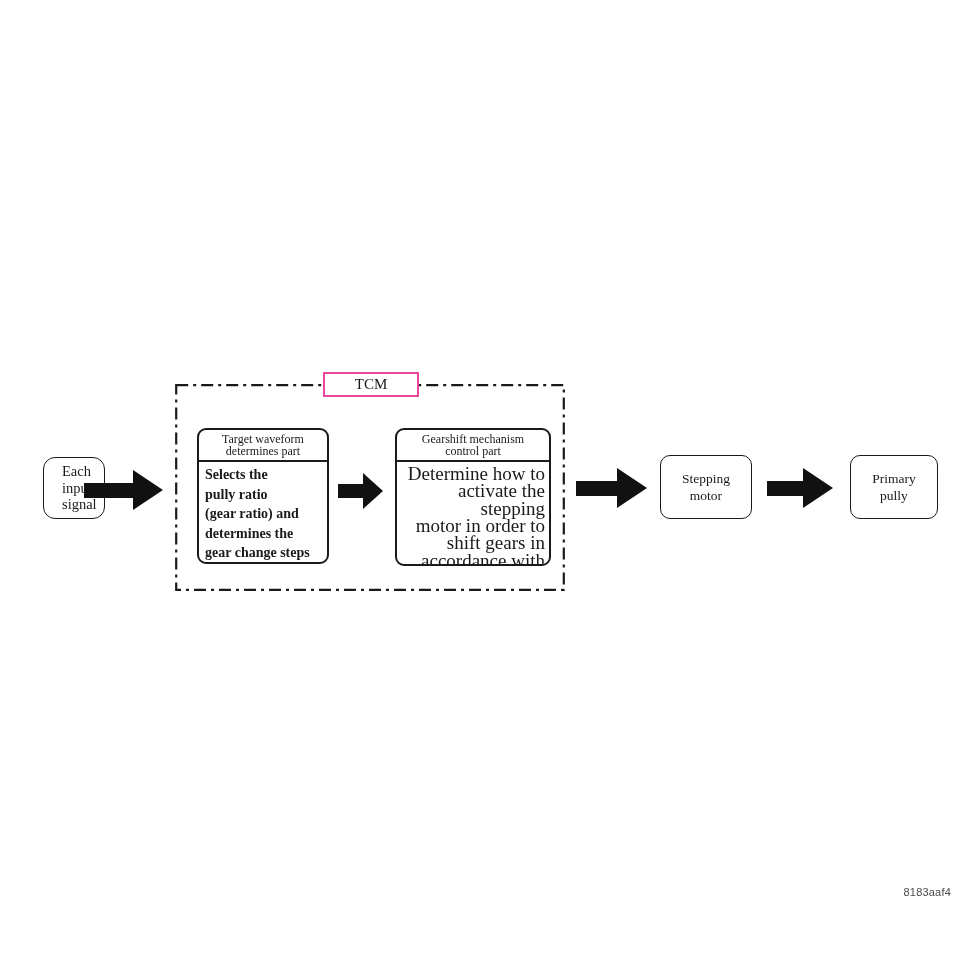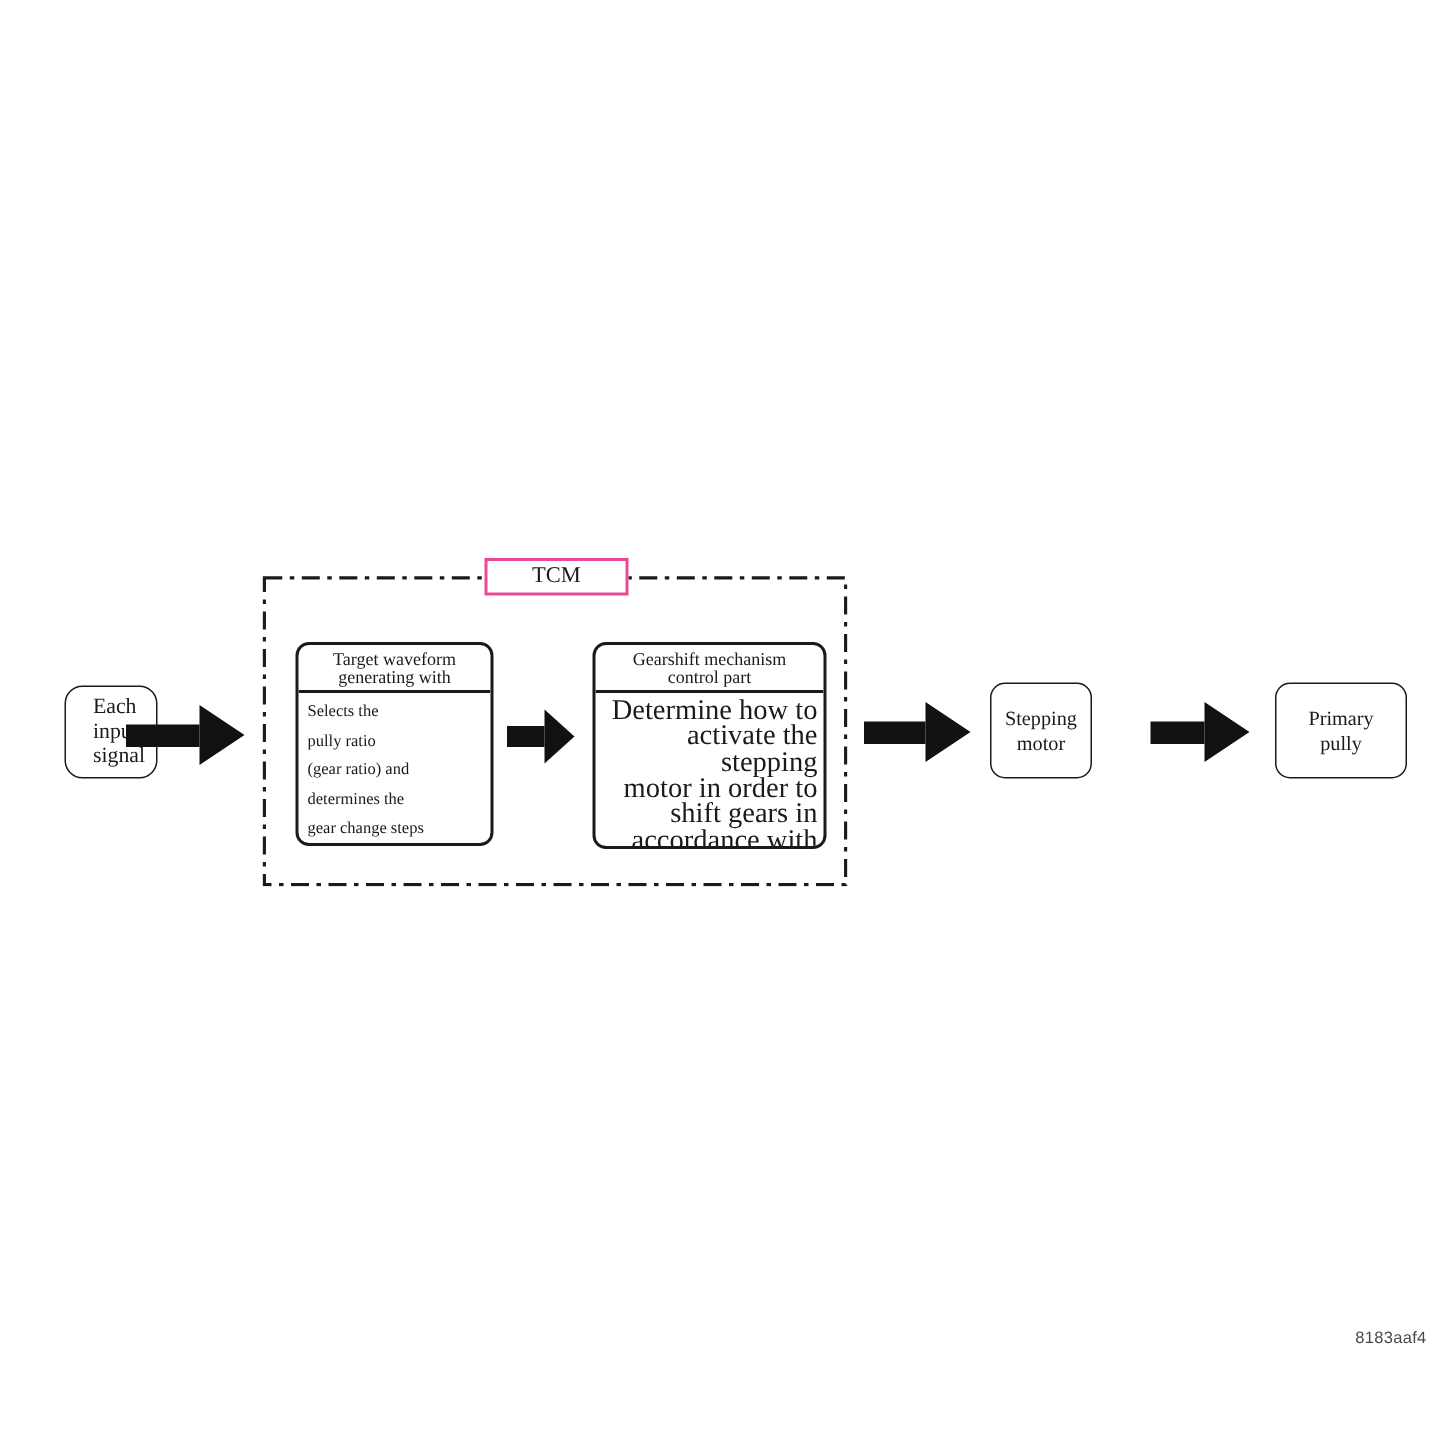--- a/index.html
+++ b/index.html
@@ -26,21 +26,21 @@
     justify-content: center;
     text-align: center;
   }
   #node-input {
     left: 10px; top: 457px; width: 62px; height: 62px;
     justify-content: flex-start; text-align: left; padding-left: 18px;
     font-size: 14.5px; line-height: 16.8px;
     border-radius: 12px;
     margin-left: 33px;
   }
-  #node-stepping { left: 660px; top: 455px; width: 68px; height: 64px; font-size: 13.5px; line-height: 17px; }
+  #node-stepping { left: 660px; top: 455px; width: 92px; height: 64px; font-size: 13.5px; line-height: 17px; }
   #node-primary  { left: 850px; top: 455px; width: 88px; height: 64px; font-size: 13.5px; line-height: 17px; }
 
   
   .arrow { position: absolute; display: flex; align-items: center; }
   .arrow .bar  { flex: 1; height: 15px; background: #111111; }
   .arrow .head {
     width: 0; height: 0;
     border-top: 20px solid transparent;
     border-bottom: 20px solid transparent;
     border-left: 30px solid #111111;
@@ -73,21 +73,21 @@
   #proc-gearshift { left: 395px; top: 428px; width: 156px; height: 138px; }
   .process .hdr {
     border-bottom: 2px solid #1a1a1a;
     text-align: center;
     font-size: 12px;
     line-height: 12.8px;
     padding: 2.5px 2px 2px;
     white-space: pre-line;
   }
   .process .bdy { padding: 3px 4px 0 6px; white-space: pre-line; }
-  #proc-waveform  .bdy { font-size: 11px; line-height: 19.6px; }
+  #proc-waveform  .bdy { font-size: 14px; line-height: 19.6px; font-weight: bold; }
   #proc-gearshift .bdy { font-size: 19px; line-height: 17.3px; text-align: right; }
 
   .figure-code {
     position: absolute;
     right: 9px; top: 886px;
     font-family: "Liberation Sans", sans-serif;
     font-size: 11px;
     color: #4a4a4a;
     letter-spacing: 0.2px;
   }
@@ -111,21 +111,21 @@
   <svg class="tcm-svg" viewBox="0 0 390 207">
     <rect x="1.2" y="1.2" width="387.6" height="204.6" fill="none" stroke-width="2.2" stroke-dasharray="12 5 3 5" stroke="#1a1a1a"></rect>
   </svg>
 
   <div class="tcm-label">
     <span>TCM</span>
   </div>
 
   <div class="process" id="proc-waveform">
     <div class="hdr">Target waveform
-generating with</div>
+determines part</div>
     <div class="bdy">Selects the
 pully ratio
 (gear ratio) and
 determines the
 gear change steps</div>
   </div>
 
   <div class="arrow" id="arrow-2">
     <div class="bar"></div>
     <div class="head"></div>

